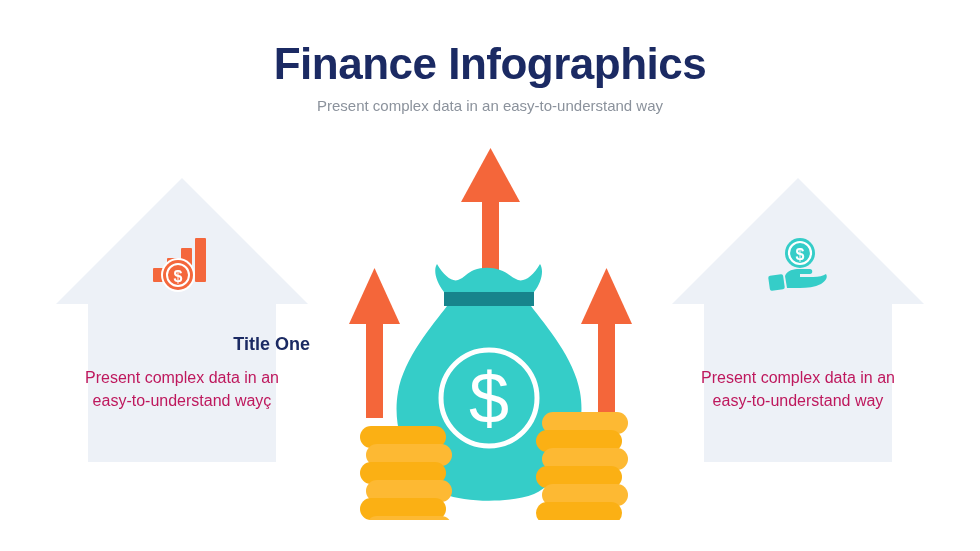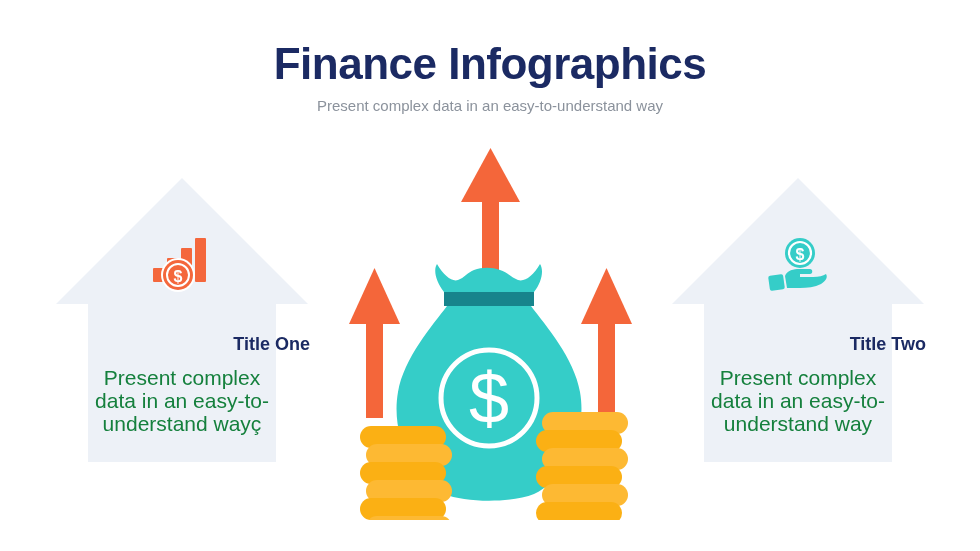--- a/index.html
+++ b/index.html
@@ -83,23 +83,23 @@
     font-size: 18px;
     font-weight: bold;
     color: #1b2a63;
   }
   .panel-text {
     position: absolute;
     top: 190px;
     left: 28px;
     width: 200px;
     text-align: center;
-    font-size: 21px;
+    font-size: 16px;
     line-height: 23px;
-    color: #15803d;
+    color: #be185d;
   }
 
   
   .center-illustration {
     position: absolute;
     left: 340px;
     top: 140px;
     width: 300px;
     height: 380px;
   }
@@ -147,21 +147,20 @@
         <circle cx="33" cy="17" r="15" fill="#35cdc8"></circle>
         <circle cx="33" cy="17" r="11" fill="none" stroke="#ffffff" stroke-width="2.2"></circle>
         <text x="33" y="23.5" text-anchor="middle" font-family="Liberation Sans, sans-serif" font-size="16" font-weight="bold" fill="#ffffff">$</text>
         <path d="M18 40 C20 34 27 33 32 33 L43 33 C46 33 46 38 43 38 L33 38
                  L33 41 L46 41 C52 41 56 40 59 38 C61 41 59 45 54 48
                  C48 51 40 52 33 52 L20 52 Z" fill="#35cdc8"></path>
         <rect x="2" y="39" width="15" height="15" rx="2" transform="rotate(-8 9.5 46.5)" fill="#35cdc8"></rect>
       </svg>
     </div>
 
-    <div class="panel-title">Title Two</div>
     <div class="panel-text">Present complex data in an easy-to-understand way</div>
   </div>
 
   <div class="center-illustration">
     <svg width="300" height="380" viewBox="0 0 300 380">
 
       <g>
         <rect x="142" y="60" width="17" height="85" fill="#f4663a"></rect>
         <path d="M150.5 8 L180 62 L121 62 Z" fill="#f4663a"></path>
       </g>

